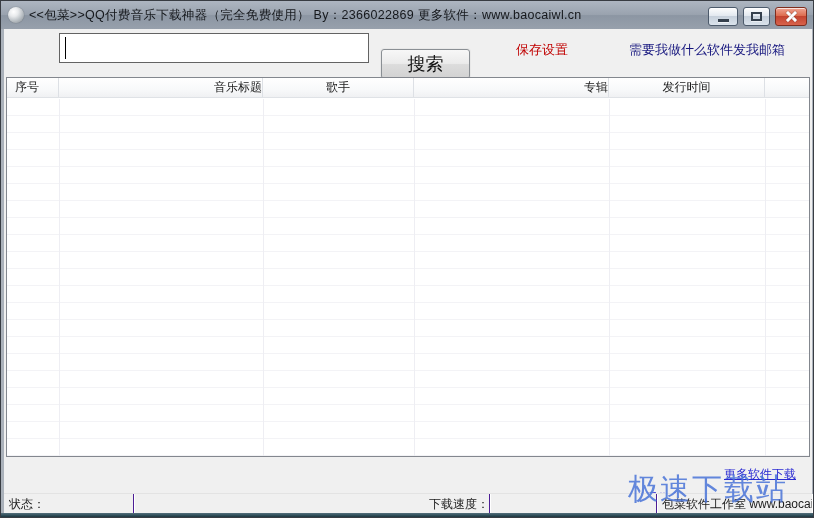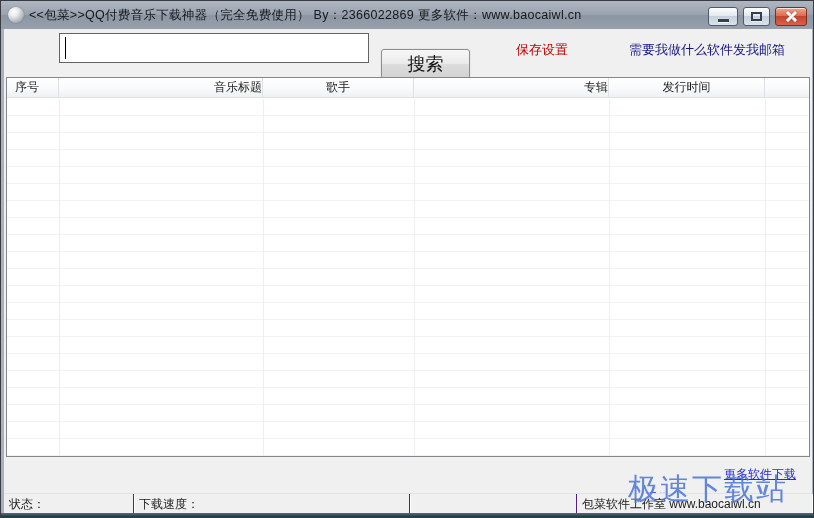--- a/index.html
+++ b/index.html
@@ -92,21 +92,21 @@
     opacity:0.85; z-index:5; pointer-events:none; }
 
   
   .statusbar { position:absolute; left:0; bottom:0; width:808px; height:22px;
     background:#f0f0f0; border-top:1px solid #e3e3e3; display:flex;
     font-size:12px; color:#1b1b1b; }
   .sb-panel { height:100%; line-height:21px; padding-left:5px;
     border-right:1px solid #4c1d95; box-shadow:1px 0 0 #ffffff;
     white-space:nowrap; overflow:hidden; }
   .sb-panel.p1 { width:130px; }
-  .sb-panel.p2 { width:276px; }
+  .sb-panel.p2 { width:356px;text-align:right; }
   .sb-panel.p3 { width:167px; }
   .sb-panel.p4 { flex:1; border-right:none; }
 
   .bottom-edge { position:absolute; left:0; bottom:0; width:814px; height:4px;
     background:linear-gradient(to bottom,#55707c 0%,#31505c 55%,#1d3740 100%); }
 </style>
 </head>
 <body>
 
 <div class="window">

